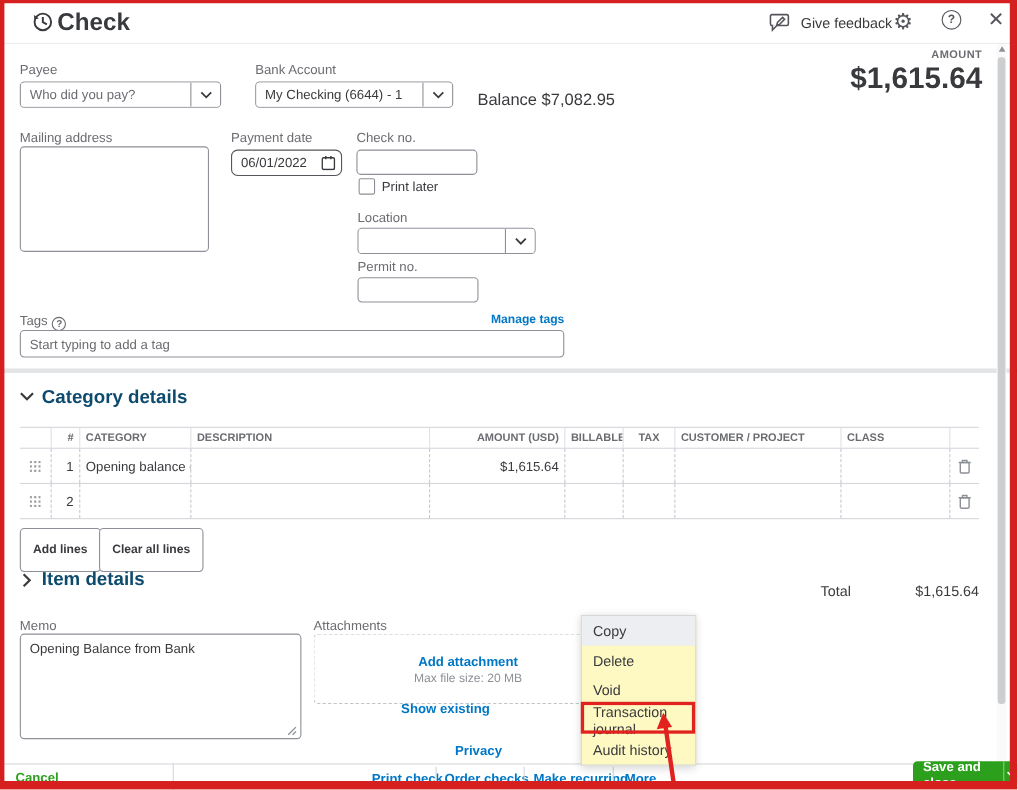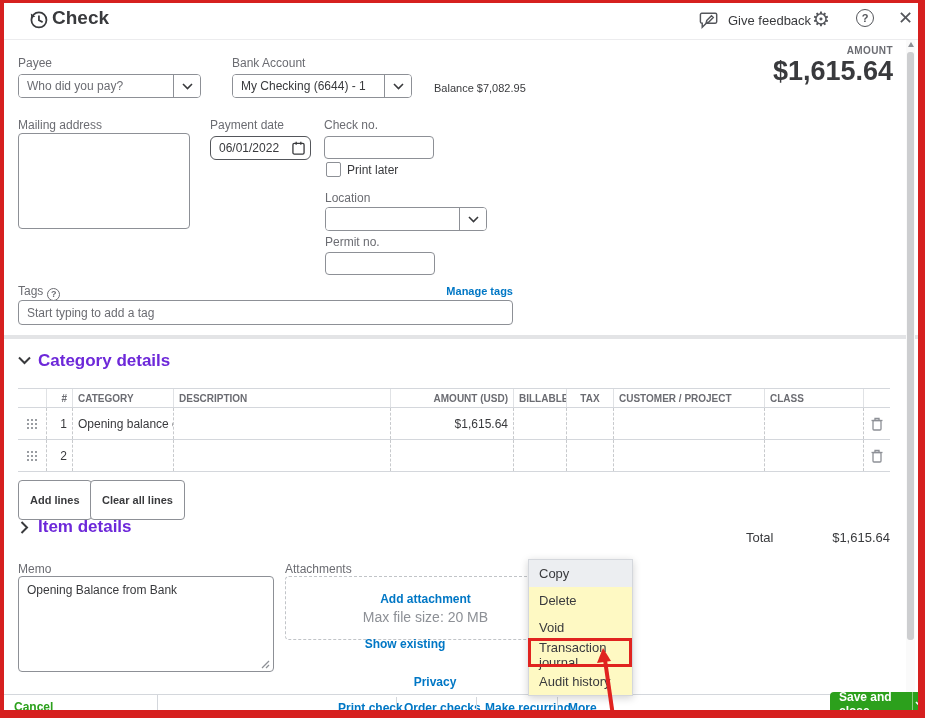--- a/index.html
+++ b/index.html
@@ -9,21 +9,21 @@
   .abs { position:absolute; }
   .label { font-size:12px; color:#6b6c72; }
   .dark { color:#393a3d; }
   .link { color:#0077c5; font-weight:600; font-size:12px; cursor:pointer; }
 
   
   #red-border { position:absolute; inset:0; border-style:solid; border-color:#d6201f;
                 border-width:3px 7px 8px 4px; pointer-events:none; z-index:60; }
 
   
-  #hdr-title { left:52px; top:7px; font-size:19px; font-weight:bold; color:#393a3d; }
+  #hdr-title { left:52px; top:7px; font-size:22px; font-weight:bold; color:#393a3d; }
   #hdr-sep { left:0; top:39px; width:925px; height:1px; background:#ececee; }
   .hdr-ico { color:#54565b; }
   #give-feedback { left:699px; top:11px; display:flex; align-items:center; gap:9px;
                    font-size:13px; color:#393a3d; cursor:pointer; }
   #gear { left:812px; top:7px; font-size:20px; }
   #help-circ { left:856px; top:9px; width:18px; height:18px; border:1.6px solid #54565b;
                border-radius:50%; font-size:11px; font-weight:bold; color:#54565b;
                display:flex; align-items:center; justify-content:center; }
   #close-x { left:898px; top:7px; font-size:18px; color:#54565b; cursor:pointer; }
 
@@ -42,21 +42,21 @@
 
   
   #tags-help { display:inline-flex; width:13px; height:13px; border:1.2px solid #6b6c72; border-radius:50%;
                font-size:9px; color:#6b6c72; align-items:center; justify-content:center; margin-left:4px;
                vertical-align:-2px; font-weight:bold; }
   #manage-tags { top:285px; right:412px; font-size:11px; }
 
   #section-band { left:0; top:335px; width:925px; height:4px; background:#e3e4e6; }
 
   
-  .sec-title { font-size:17px; font-weight:bold; color:#6d28d9; }
+  .sec-title { font-size:17px; font-weight:bold; color:#0c4a6e; }
 
   
   #cat-table { left:18px; top:388px; width:872px; font-size:12px; color:#393a3d; }
   .trow { display:grid; grid-template-columns:28px 26px 101px 217px 123px 53px 47px 151px 99px 27px; }
   .thead { height:20px; border-top:1px solid #d4d7dc; border-bottom:1px solid #d4d7dc; }
   .thead .tc { font-size:10px; font-weight:bold; color:#6b6c72; border-left:1px solid #e0e2e5; }
   .thead .tc:first-child { border-left:none; }
   .tbody-row { height:32px; border-bottom:1px solid #d4d7dc; }
   .tbody-row .tc { border-left:1px dashed #c8cacd; }
   .tbody-row .tc:first-child { border-left:none; }
@@ -70,21 +70,21 @@
                font-weight:600; color:#393a3d; padding:13px 11px; cursor:pointer;
                font-family:"Liberation Sans",sans-serif; }
 
   
   #memo-ta { left:18px; top:576px; width:256px; height:96px; resize:none; border:1px solid #8d9096;
              border-radius:4px; font-family:"Liberation Sans",sans-serif; font-size:12px;
              color:#393a3d; padding:6px 8px; outline:none; }
   #attach-box { left:285px; top:576px; width:270px; height:64px; border:1px dashed #c1c4c8;
                 border-radius:4px; display:flex; flex-direction:column; align-items:center;
                 justify-content:center; gap:3px; cursor:pointer;padding-left:11px; }
-  #attach-max { font-size:14px; color:#8d9096; }
+  #attach-max { font-size:11px; color:#8d9096; }
 
   
   #ctx-menu { left:528px; top:559px; width:105px; background:#fef9c3; border:1px solid #d4d7dc;
               box-shadow:0 2px 8px rgba(0,0,0,.18); z-index:30; }
   .ctx-item { height:27px; display:flex; align-items:center; padding:0 10px; font-size:13px;
               color:#393a3d; cursor:pointer; }
   .ctx-item.hover { background:#eceef1; }
   #red-box { left:528px; top:638px; width:104px; height:29px; border:3px solid #e0231f;
              z-index:35; pointer-events:none; }
   #arrow-svg { left:0; top:0; z-index:40; pointer-events:none; }
@@ -151,21 +151,21 @@
 
   <div class="abs label" style="left:232px; top:56px;">Bank Account</div>
   <div class="abs combo" style="left:232px; top:74px; width:180px; height:24px;">
     <input class="tb" value="My Checking (6644) - 1" style="">
     <div class="chev">
       <svg class="icon" width="11" height="7" viewBox="0 0 11 7" fill="none" stroke="#393a3d" stroke-width="1.6">
           <polyline points="1,1 5.5,5.5 10,1"></polyline>
         </svg>
     </div>
   </div>
-  <div class="abs dark" style="left:434px; top:82px; font-size:11px;">Balance $7,082.95</div>
+  <div class="abs dark" style="left:434px; top:82px; font-size:15px;">Balance $7,082.95</div>
 
   <div class="abs label" style="left:18px; top:118px;">Mailing address</div>
   <textarea class="abs tb" style="left: 18px; top: 133px; width: 172px; height: 96px; resize: none;"></textarea>
 
   <div class="abs label" style="left:210px; top:118px;">Payment date</div>
   <div class="abs" style="left:210px; top:136px; width:101px; height:24px;">
     <input class="tb" style="border: 1.5px solid rgb(84, 86, 91); border-radius: 6px; padding-right: 24px;" value="06/01/2022">
     <span class="abs" style="right:6px; top:5px;">
       <svg class="icon" width="13" height="14" viewBox="0 0 14 15" fill="none" stroke="#393a3d" stroke-width="1.4">
         <rect x="1" y="2.5" width="12" height="11.5" rx="1.5"></rect>

